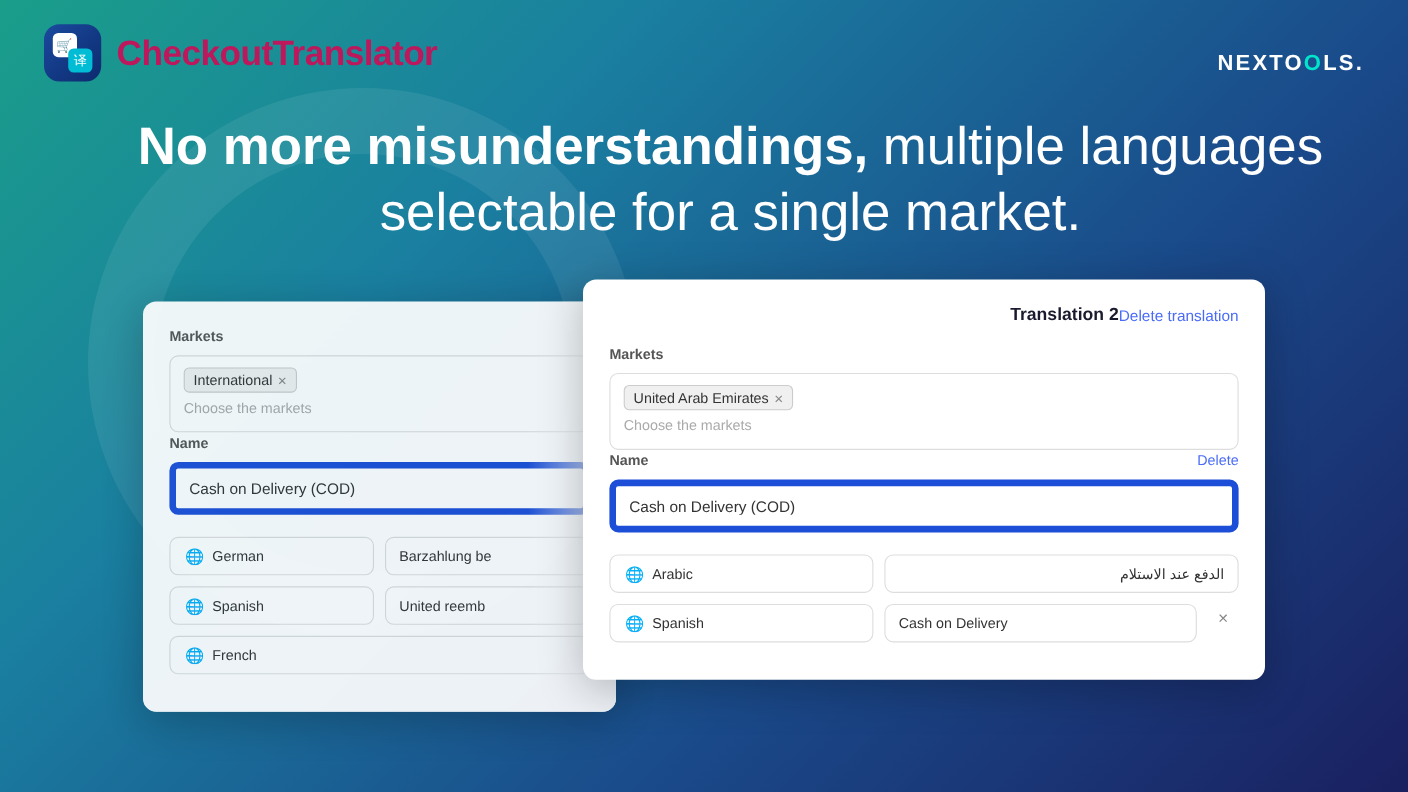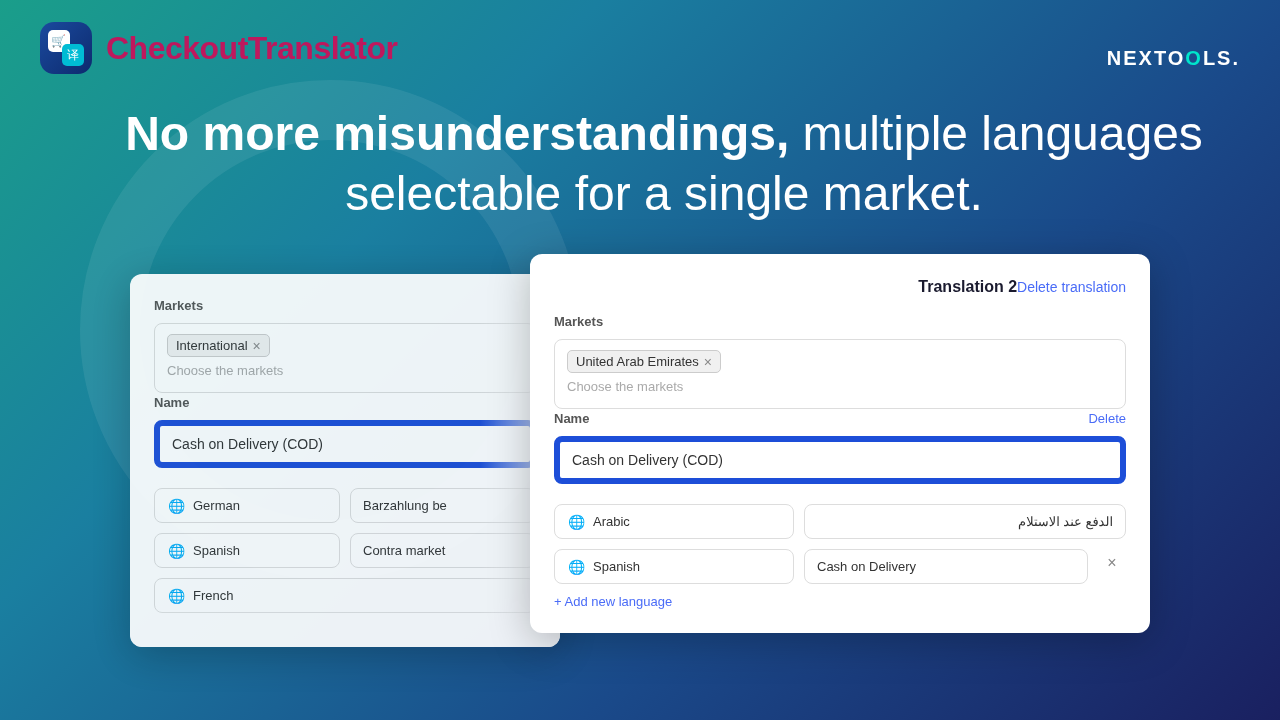--- a/index.html
+++ b/index.html
@@ -388,21 +388,21 @@
         <span class="lang-value">Barzahlung be</span>
       </div>
     </div>
 
     <div class="lang-row">
       <div class="lang-input">
         <span class="lang-flag">🌐</span>
         <span>Spanish</span>
       </div>
       <div class="lang-name-field">
-        <span class="lang-value">Contra market</span>
+        <span class="lang-value">United reemb</span>
       </div>
     </div>
 
     <div class="lang-row">
       <div class="lang-input">
         <span class="lang-flag">🌐</span>
         <span>French</span>
       </div>
     </div>
 
@@ -449,16 +449,15 @@
       <div class="lang-input" style="max-width: 240px">
         <span class="lang-flag">🌐</span>
         <span>Spanish</span>
       </div>
       <div class="lang-name-field">
         <span class="lang-value">Cash on Delivery</span>
       </div>
       <button class="remove-btn">×</button>
     </div>
 
-    <div class="add-language">+ Add new language</div>
   </div>
 
 </div>
 
 </body></html>

